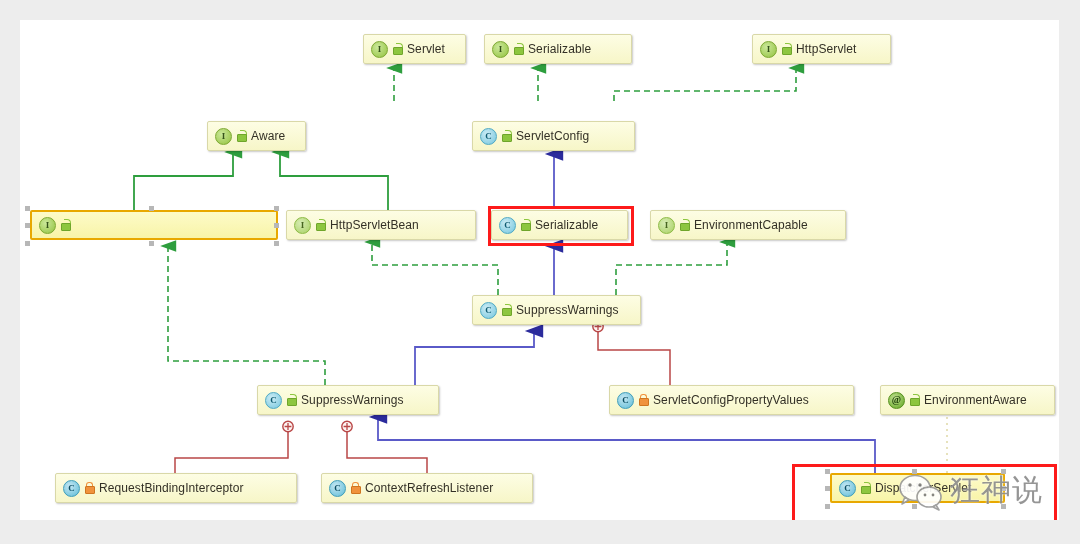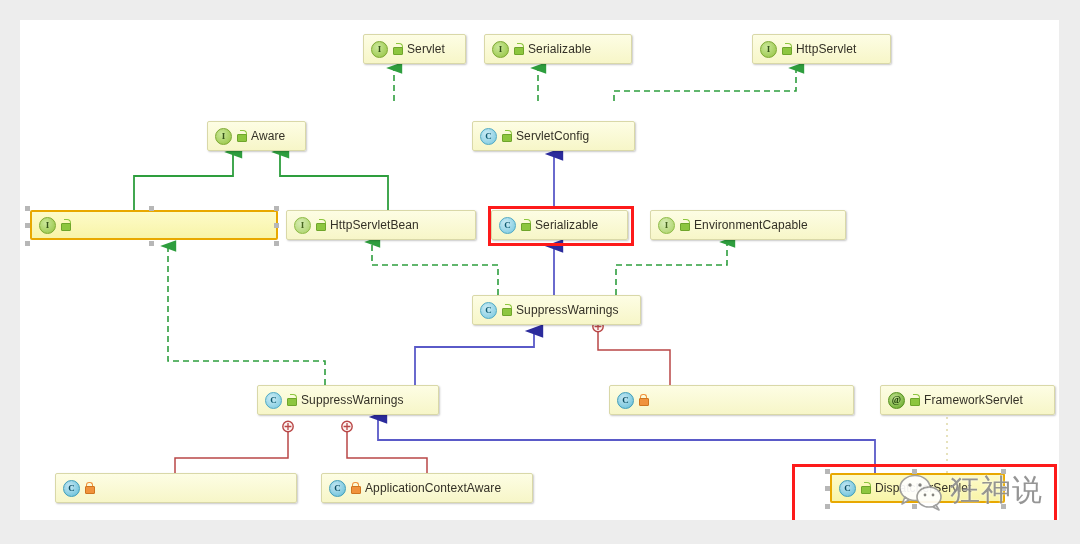--- a/index.html
+++ b/index.html
@@ -319,46 +319,48 @@
         </span>
       <span class="label">SuppressWarnings</span>
     </div>
 
     <div class="node" style="left:589px;top:365px;width:245px;">
       <span class="kicon cls2">C</span>
       <span class="vis lock">
           <b></b>
           <i></i>
         </span>
+      <span class="label">ServletConfigPropertyValues</span>
     </div>
 
     <div class="node" style="left:860px;top:365px;width:175px;">
       <span class="kicon anno">@</span>
       <span class="vis">
           <b></b>
           <i></i>
         </span>
-      <span class="label">FrameworkServlet</span>
+      <span class="label">EnvironmentAware</span>
     </div>
 
     <div class="node" style="left:35px;top:453px;width:242px;">
       <span class="kicon cls2">C</span>
       <span class="vis lock">
           <b></b>
           <i></i>
         </span>
+      <span class="label">RequestBindingInterceptor</span>
     </div>
 
     <div class="node" style="left:301px;top:453px;width:212px;">
       <span class="kicon cls2">C</span>
       <span class="vis lock">
           <b></b>
           <i></i>
         </span>
-      <span class="label">ApplicationContextAware</span>
+      <span class="label">ContextRefreshListener</span>
     </div>
 
     <div class="node selected" style="left:810px;top:453px;width:175px;">
       <span class="kicon cls2">C</span>
       <span class="vis">
           <b></b>
           <i></i>
         </span>
       <span class="label">DispatcherServlet</span>
     </div>

